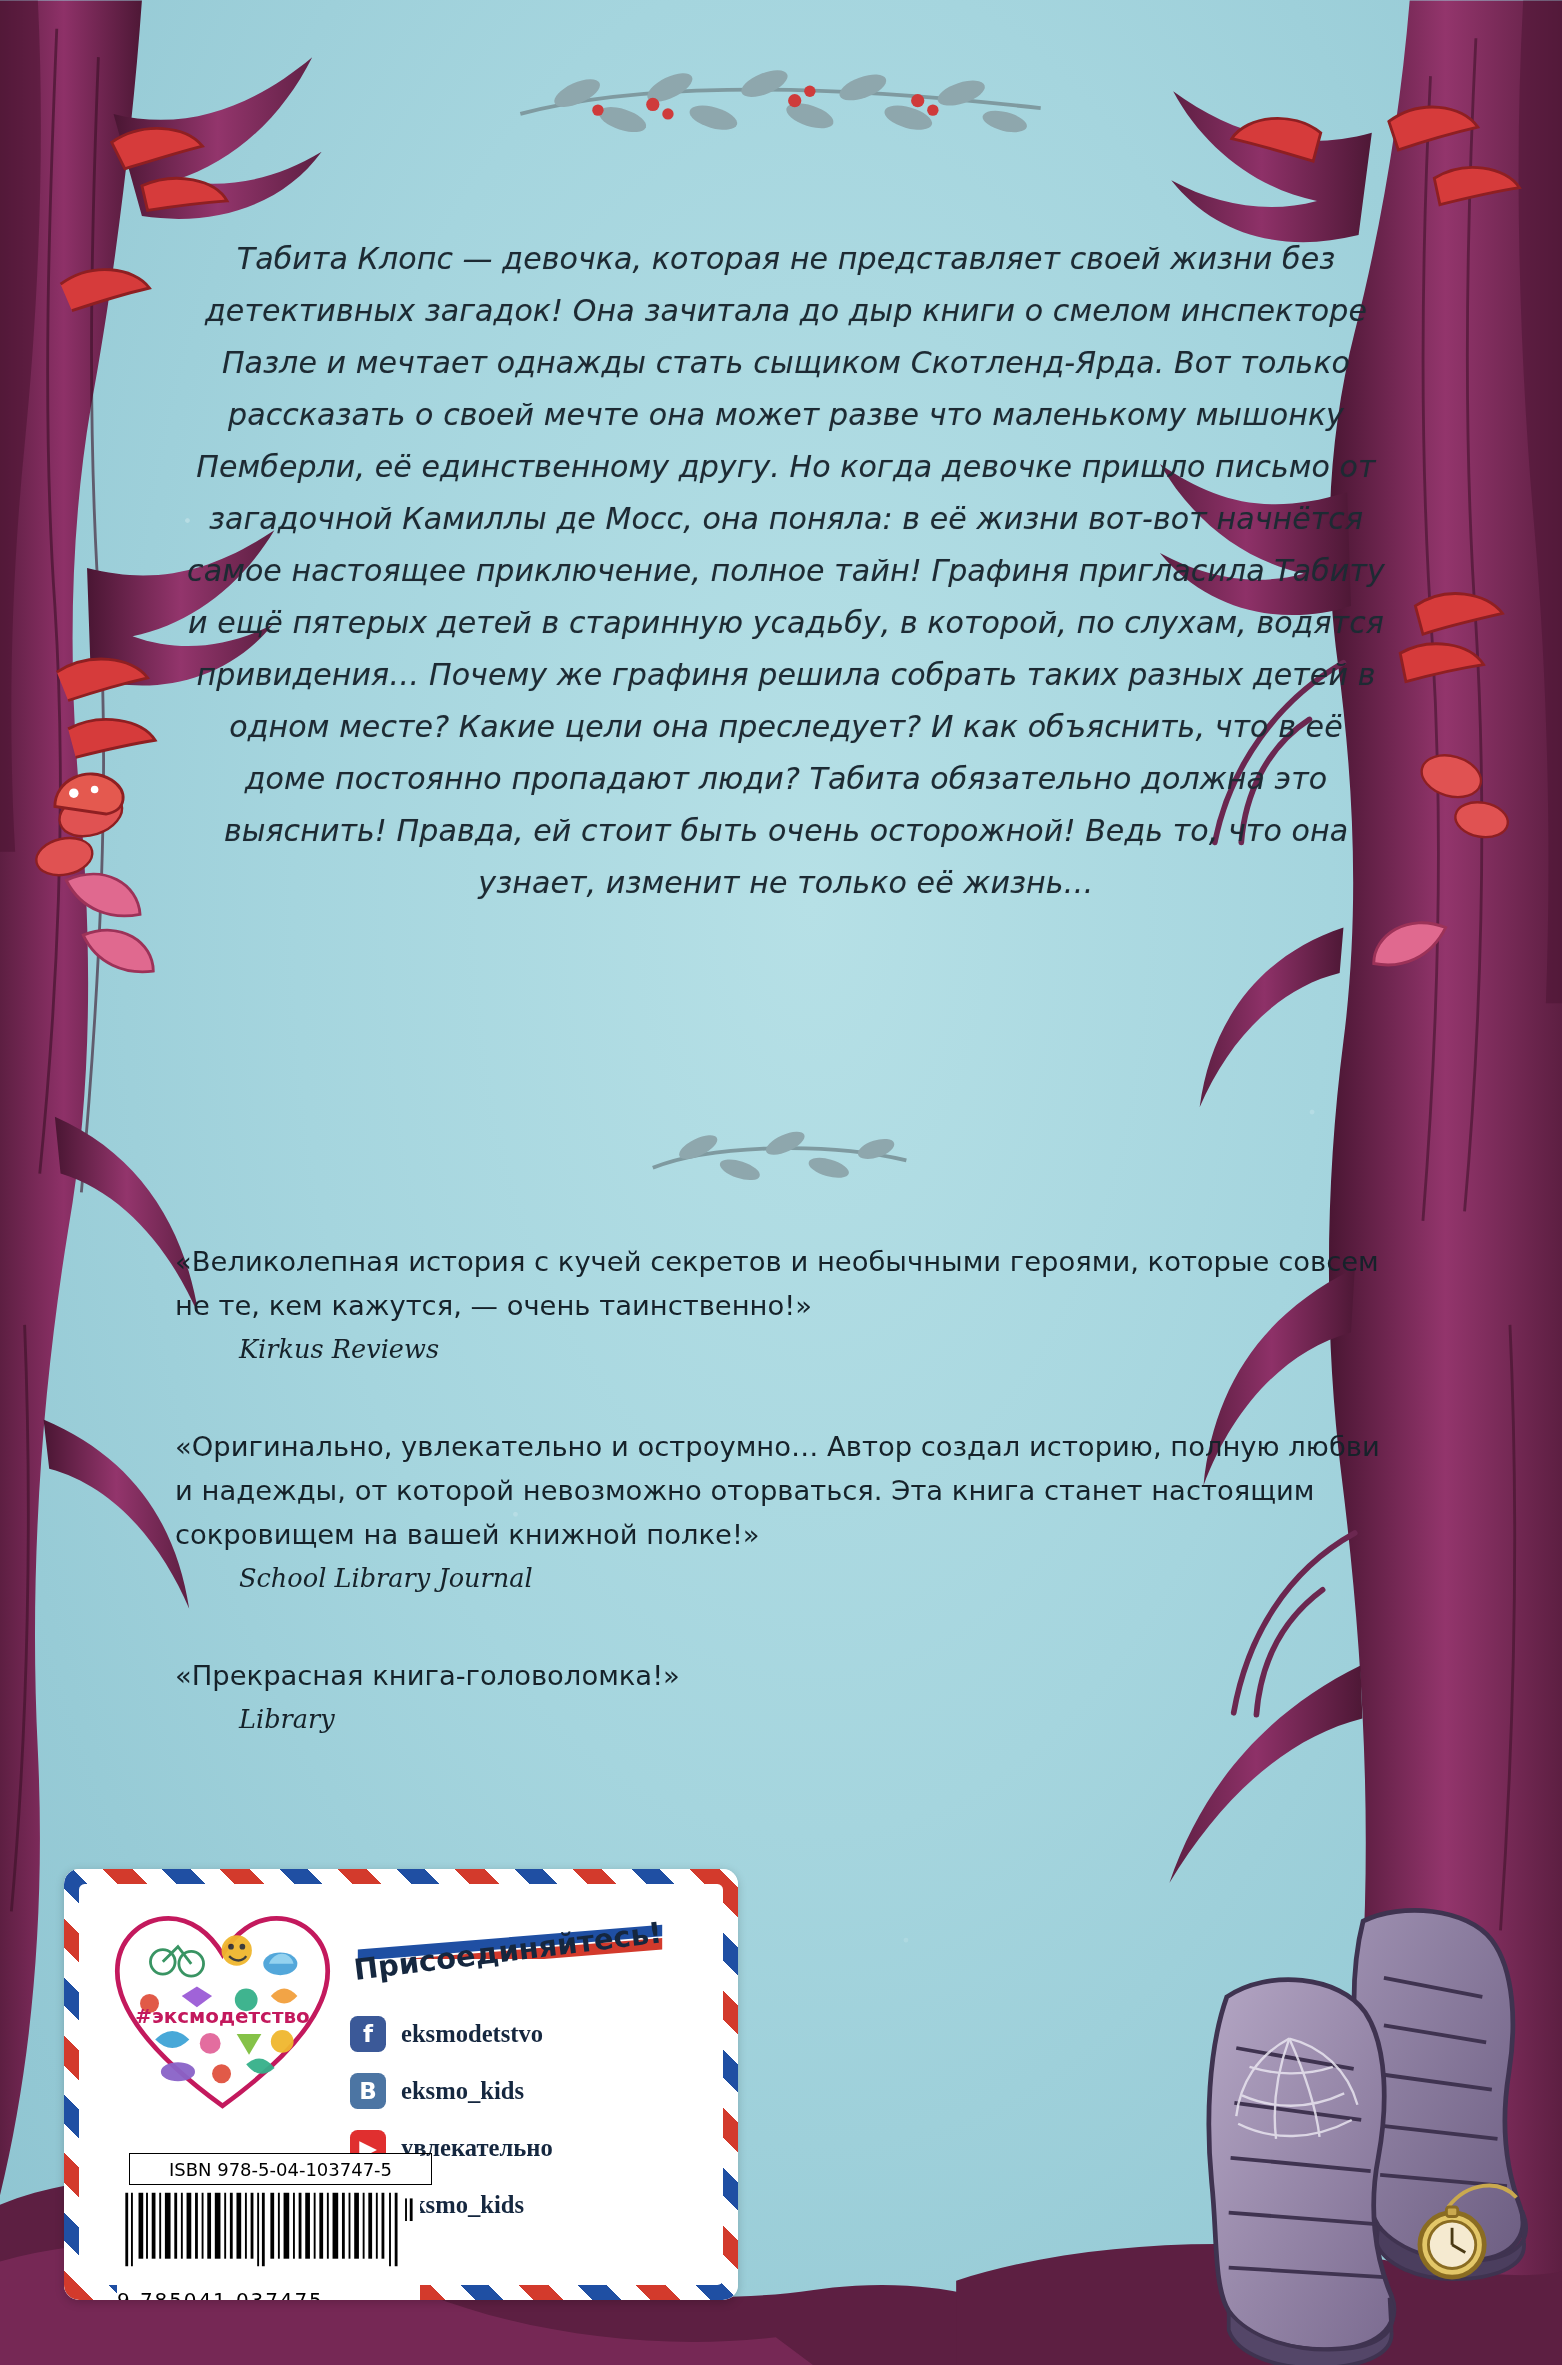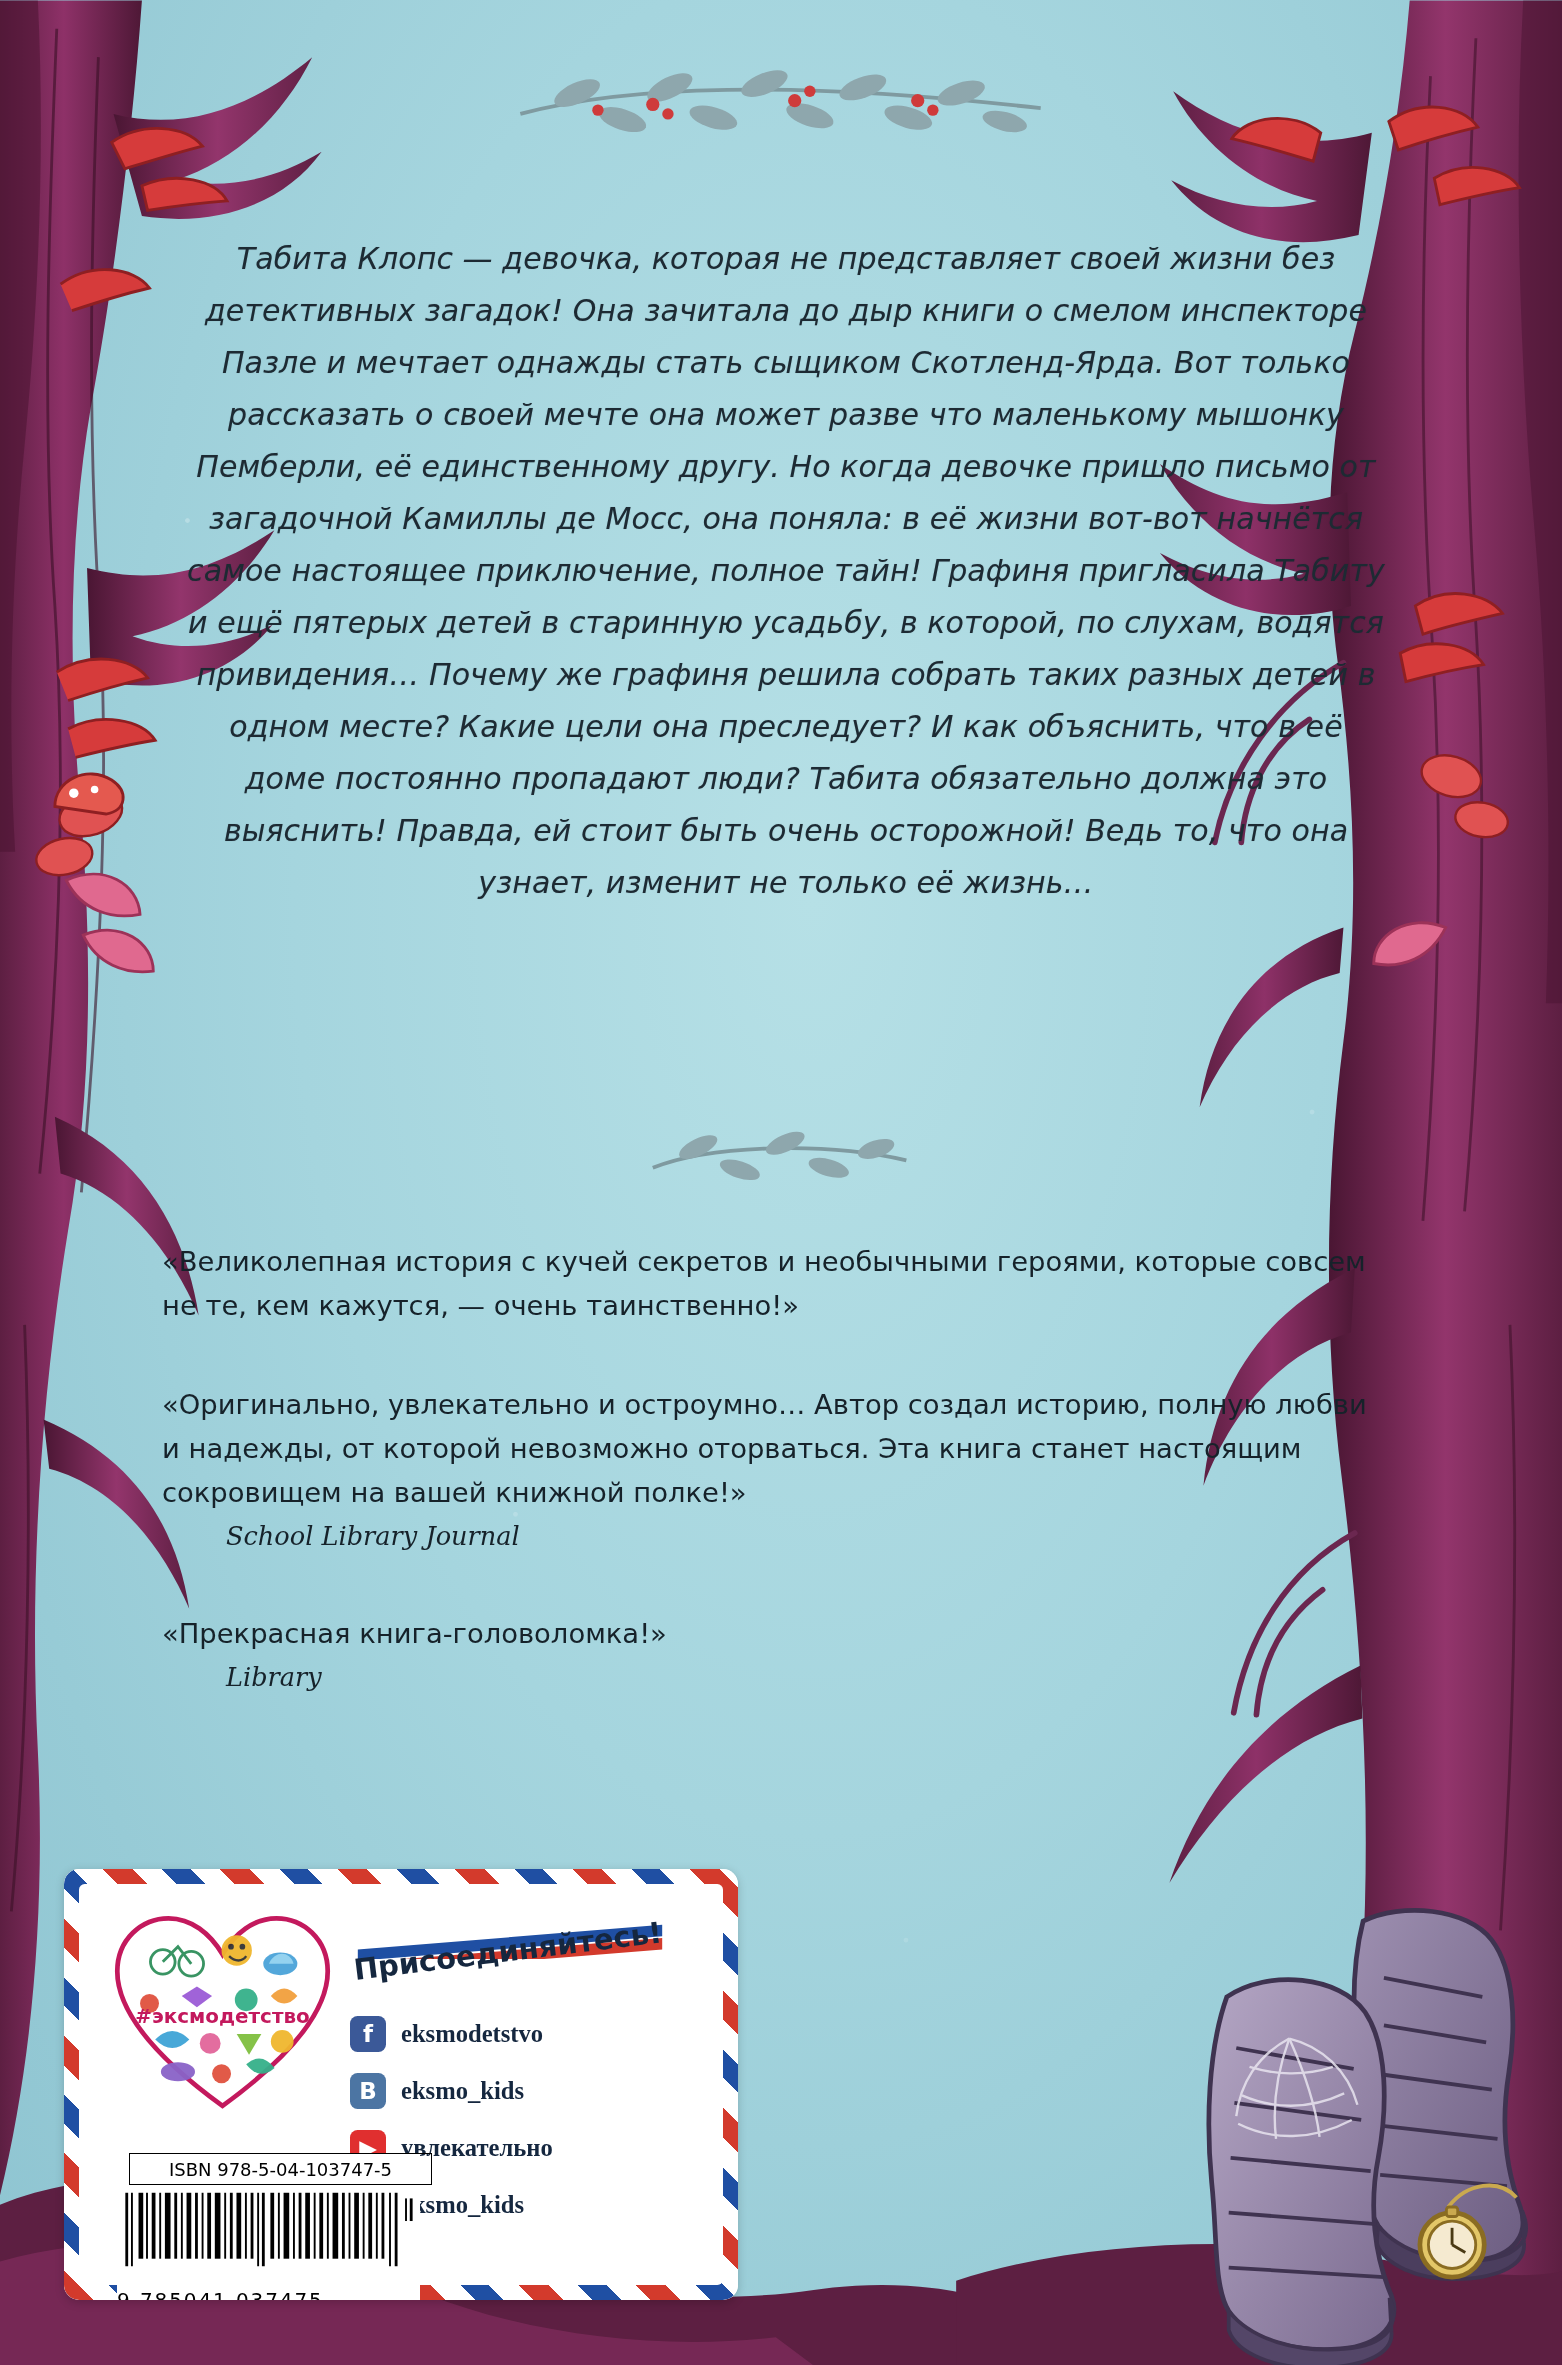--- a/index.html
+++ b/index.html
@@ -63,21 +63,21 @@
     font-size: 30px;
     line-height: 52px;
     letter-spacing: 0.1px;
     font-style: italic;
     font-weight: 500;
     text-shadow: 0 0 0.9px rgba(29,42,51,.28);
   }
 
   .reviews {
     position: absolute;
-    left: 162px;
+    left: 175px;
     top: 1240px;
     width: 1221px;
     color: #182329;
   }
   .review-block { margin-bottom: 28px; }
   .review-quote {
     font-family: "DejaVu Sans", sans-serif;
     font-size: 27.4px;
     line-height: 44px;
     color: #16222a;
@@ -389,20 +389,21 @@
   </div>
 
   <div class="content">
 
     <p class="synopsis">Табита Клопс — девочка, которая не представляет своей жизни без детективных загадок! Она зачитала до дыр книги о смелом инспекторе Пазле и мечтает однажды стать сыщиком Скотленд-Ярда. Вот только рассказать о своей мечте она может разве что маленькому мышонку Пемберли, её единственному другу. Но когда девочке пришло письмо от загадочной Камиллы де Мосс, она поняла: в её жизни вот-вот начнётся самое настоящее приключение, полное тайн! Графиня пригласила Табиту и ещё пятерых детей в старинную усадьбу, в которой, по слухам, водятся привидения… Почему же графиня решила собрать таких разных детей в одном месте? Какие цели она преследует? И как объяснить, что в её доме постоянно пропадают люди? Табита обязательно должна это выяснить! Правда, ей стоит быть очень осторожной! Ведь то, что она узнает, изменит не только её жизнь…</p>
 
     <div class="reviews">
 
       <div class="review-block" id="review-0">
         <div class="review-quote">«Великолепная история с кучей секретов и необычными героями, которые совсем не те, кем кажутся, — очень таинственно!»</div>
+        <div class="review-source">Kirkus Reviews</div>
       </div>
 
       <div class="review-block" id="review-1">
         <div class="review-quote">«Оригинально, увлекательно и остроумно… Автор создал историю, полную любви и надежды, от которой невозможно оторваться. Эта книга станет настоящим сокровищем на вашей книжной полке!»</div>
         <div class="review-source">School Library Journal</div>
       </div>
 
       <div class="review-block" id="review-2">
         <div class="review-quote">«Прекрасная книга-головоломка!»</div>
         <div class="review-source">Library</div>

